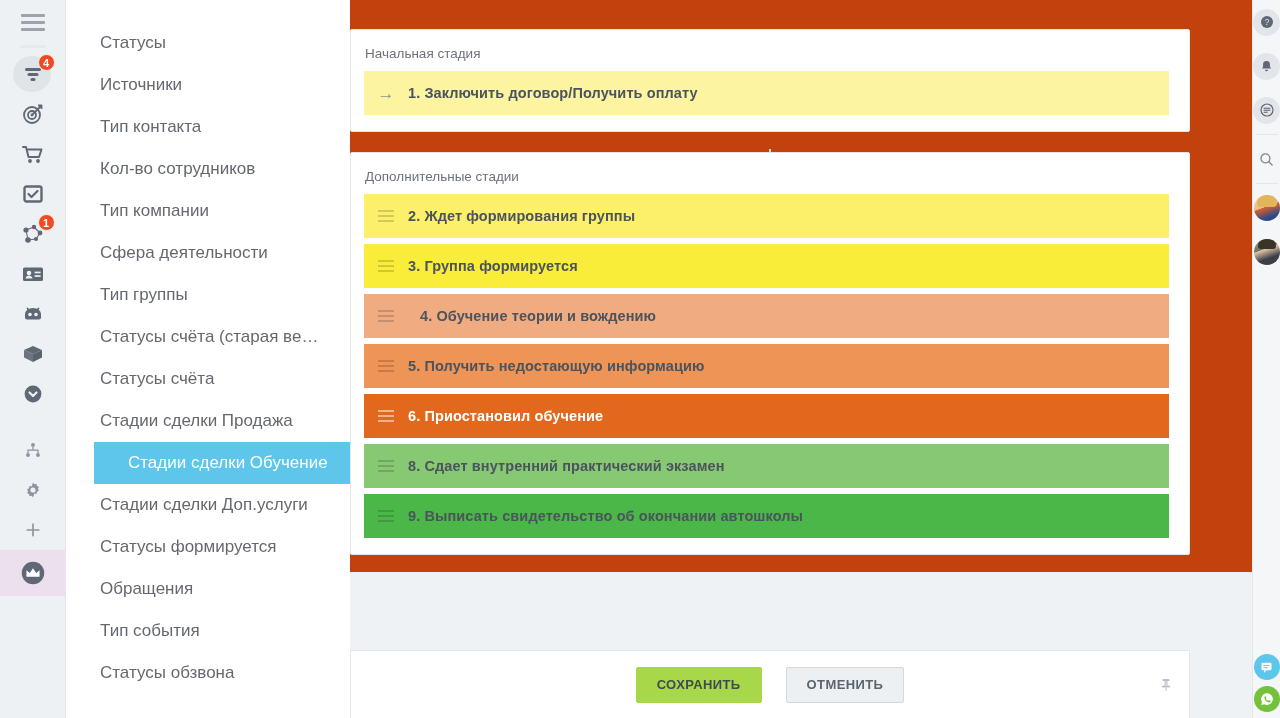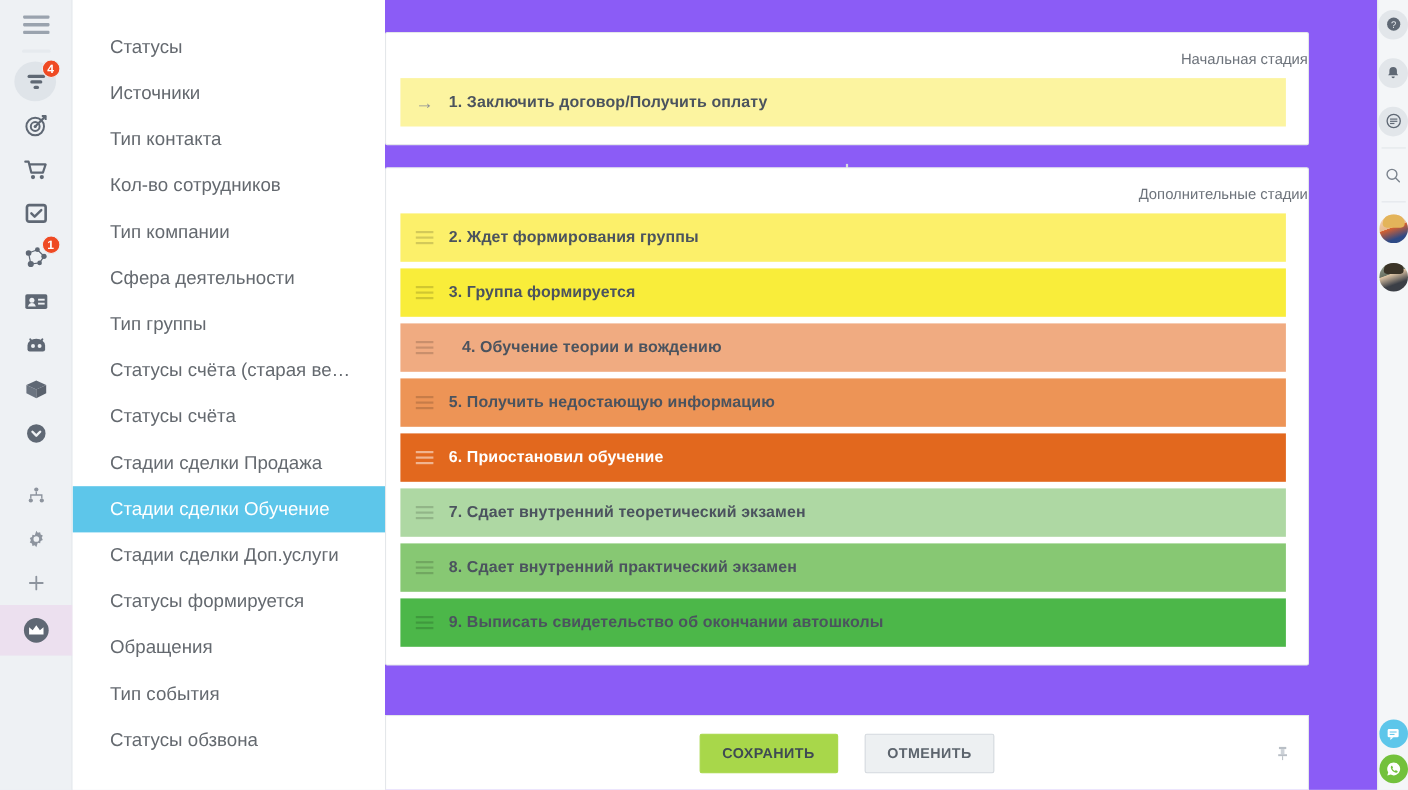--- a/index.html
+++ b/index.html
@@ -55,37 +55,36 @@
     overflow: hidden;
   }
   .nav-item {
     position: relative;
     height: 42px; line-height: 42px;
     padding-left: 34px; padding-right: 20px;
     font-size: 17px; color: #64696f;
     white-space: nowrap; overflow: hidden; text-overflow: ellipsis;
     cursor: pointer;
   }
-  .nav-item.active { color: #ffffff; background: #5dc6ea; }
+  .nav-item.active { color: #ffffff; background: #5dc6ea; margin-left: 28px; }
   .nav-item.active::after {
     content: ""; position: absolute; right: -20px; top: 0;
     width: 0; height: 0;
     border-top: 21px solid transparent;
     border-bottom: 21px solid transparent;
     border-left: 20px solid #5dc6ea;
   }
   #nav-spacer-top { height: 22px; }
 
   
   #workspace {
     position: absolute; left: 350px; top: 0;
-    width: 902px; height: 718px;
-    background: #8b5cf6;
+    width: 902px; height: 572px;
+    background: #c2410c;
     overflow: hidden;
-    text-align: right;
   }
   .card {
     position: relative;
     margin: 0 66px 0 0;
     width: 840px;
     background: #fff;
     border: 1px solid #e4e7ea;
     border-radius: 2px;
   }
   #card-initial { margin-top: 29px; }
@@ -394,28 +393,20 @@
 
       <div class="stage-row dark" style="background: rgb(226, 104, 30);">
         <span class="stage-handle">
             <i></i>
             <i></i>
             <i></i>
           </span>
         <span class="stage-label">6. Приостановил обучение</span>
       </div>
 
-      <div class="stage-row" style="background: rgb(174, 216, 163);">
-        <span class="stage-handle">
-            <i></i>
-            <i></i>
-            <i></i>
-          </span>
-        <span class="stage-label">7. Сдает внутренний теоретический экзамен</span>
-      </div>
 
       <div class="stage-row" style="background: rgb(135, 200, 115);">
         <span class="stage-handle">
             <i></i>
             <i></i>
             <i></i>
           </span>
         <span class="stage-label">8. Сдает внутренний практический экзамен</span>
       </div>
 

